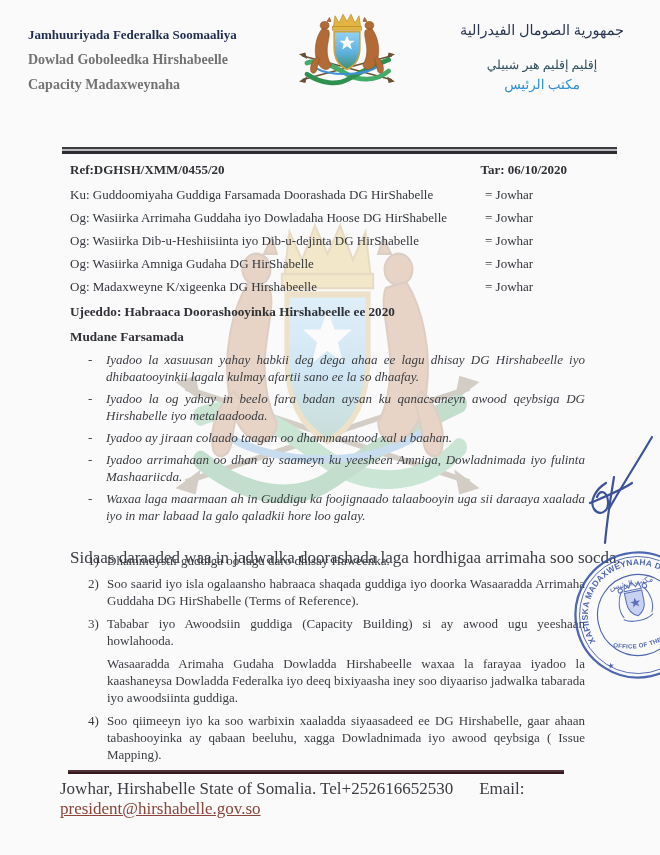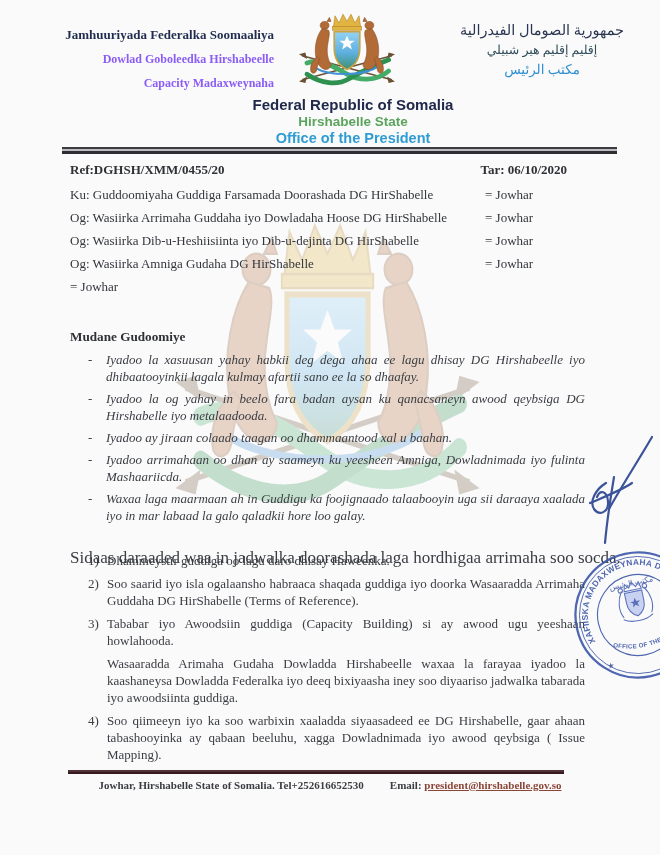--- a/index.html
+++ b/index.html
@@ -3,26 +3,26 @@
 <meta charset="utf-8">
 <style>
   html,body{margin:0;padding:0;background:#e8e9ec;}
   .page{
     position:relative;width:660px;height:855px;margin:0 auto;
     background:#fafafb;overflow:hidden;
     font-family:"Liberation Serif", serif;color:#3a3d42;
     box-shadow:0 0 4px rgba(0,0,0,.15);
   }
   
-  .hdr-left{position:absolute;top:27px;left:28px;width:246px;text-align:right;font-weight:bold;}
+  .hdr-left{position:absolute;top:27px;left:28px;width:246px;text-align:left;font-weight:bold;}
   .hdr-left .l1{font-size:13px;color:#1f2c4e;margin-bottom:9px;}
-  .hdr-left .l2,.hdr-left .l3{font-size:12px;color:#8b5cf6;margin-bottom:9px;}
+  .hdr-left .l2,.hdr-left .l3{font-size:14px;color:#737373;margin-bottom:9px;}
   .hdr-emblem{position:absolute;top:10px;left:291px;width:112px;height:90px;}
   .hdr-right{position:absolute;top:22px;left:434px;width:216px;text-align:center;direction:rtl;}
-  .hdr-right .l1{font-size:14.5px;color:#2b3752;margin-bottom:3px;}
+  .hdr-right .l1{font-size:14.5px;color:#2b3752;margin-bottom:18px;}
   .hdr-right .l2{font-size:12.5px;color:#32505c;margin-bottom:3px;}
   .hdr-right .l3{font-size:13.5px;color:#2f8fd0;}
   .hdr-center{position:absolute;top:97px;left:200px;width:306px;text-align:center;
     font-family:"Liberation Sans", sans-serif;font-weight:bold;line-height:16.5px;}
   .hdr-center .l1{font-size:15px;color:#20294a;}
   .hdr-center .l2{font-size:13.5px;color:#5ba45e;}
   .hdr-center .l3{font-size:14.5px;color:#2f9cd3;}
   .top-divider{position:absolute;top:147px;left:62px;width:555px;height:7px;
     background:linear-gradient(180deg,#3c3c40 0%,#3c3c40 30%,#bcbcc0 30%,#bcbcc0 55%,#2e2e32 55%,#2e2e32 100%);}
   
@@ -46,21 +46,21 @@
   .nitem .txt{text-align:justify;}
   .nitem .para{text-align:justify;margin-top:6px;}
   
   .watermark{position:absolute;top:210px;left:150px;width:355px;height:350px;opacity:.26;pointer-events:none;}
   .watermark svg{width:100%;height:100%;}
   .signature{position:absolute;top:431px;left:576px;width:82px;height:118px;opacity:.9;}
   .stamp{position:absolute;top:549px;left:572px;width:132px;height:132px;transform:rotate(-12deg);opacity:.9;}
   
   .footer-rule{position:absolute;top:770px;left:68px;width:496px;height:4px;
     background:linear-gradient(180deg,#513036 0%,#513036 40%,#b9a9ab 40%,#b9a9ab 55%,#34191e 55%,#34191e 100%);}
-  .footer-text{position:absolute;top:779px;left:60px;right:60px;text-align:center;font-size:11px;color:#3b3d42;font-weight:bold;}
+  .footer-text{position:absolute;top:779px;left:60px;right:60px;text-align:left;font-size:17px;color:#3b3d42;}
   .footer-text .email{color:#8a4538;text-decoration:underline;}
   .footer-text .gap{display:inline-block;width:26px;}
   .svg-defs{position:absolute;width:0;height:0;overflow:hidden;}
 </style>
 </head>
 <body>
 
 <svg class="svg-defs" aria-hidden="true">
   <defs>
     <linearGradient id="shieldGrad" x1="0" y1="0" x2="0" y2="1">
@@ -117,25 +117,20 @@
         <use href="#emblem"></use>
       </svg>
   </div>
 
   <div class="hdr-right">
     <div class="l1">جمهورية الصومال الفيدرالية</div>
     <div class="l2">إقليم إقليم هير شبيلي</div>
     <div class="l3">مكتب الرئيس</div>
   </div>
 
-  <div class="hdr-center">
-    <div class="l1">Federal Republic of Somalia</div>
-    <div class="l2">Hirshabelle State</div>
-    <div class="l3">Office of the President</div>
-  </div>
 
   <div class="top-divider"></div>
 
   <div class="meta">
     <span>Ref:DGHSH/XMM/0455/20</span>
     <span>Tar: 06/10/2020</span>
   </div>
 
   <div class="recipients">
     <div class="recip">
@@ -148,25 +143,27 @@
     </div>
     <div class="recip">
       <span class="lab">Og: Wasiirka Dib-u-Heshiisiinta iyo Dib-u-dejinta DG HirShabelle</span>
       <span class="loc">= Jowhar</span>
     </div>
     <div class="recip">
       <span class="lab">Og: Wasiirka Amniga Gudaha DG HirShabelle</span>
       <span class="loc">= Jowhar</span>
     </div>
     <div class="recip">
-      <span class="loc">= Jowhar</span>
-    </div>
-  </div>
-
-  <div class="salutation">Mudane Gudoomiye</div>
+      <span class="lab">Og: Madaxweyne K/xigeenka DG Hirshabeelle</span>
+      <span class="loc">= Jowhar</span>
+    </div>
+  </div>
+
+  <div class="subject">Ujeeddo: Habraaca Doorashooyinka Hirshabeelle ee 2020</div>
+  <div class="salutation">Mudane Farsamada</div>
 
   <div class="bullets">
     <div class="bullet">
       <span class="mark">-</span>
       <span class="txt">Iyadoo la xasuusan yahay habkii deg dega ahaa ee lagu dhisay DG Hirshabeelle iyo dhibaatooyinkii lagala kulmay afartii sano ee la so dhaafay.</span>
     </div>
     <div class="bullet">
       <span class="mark">-</span>
       <span class="txt">Iyadoo la og yahay in beelo fara badan aysan ku qanacsaneyn awood qeybsiga DG Hirshabelle iyo metalaadooda.</span>
     </div>

